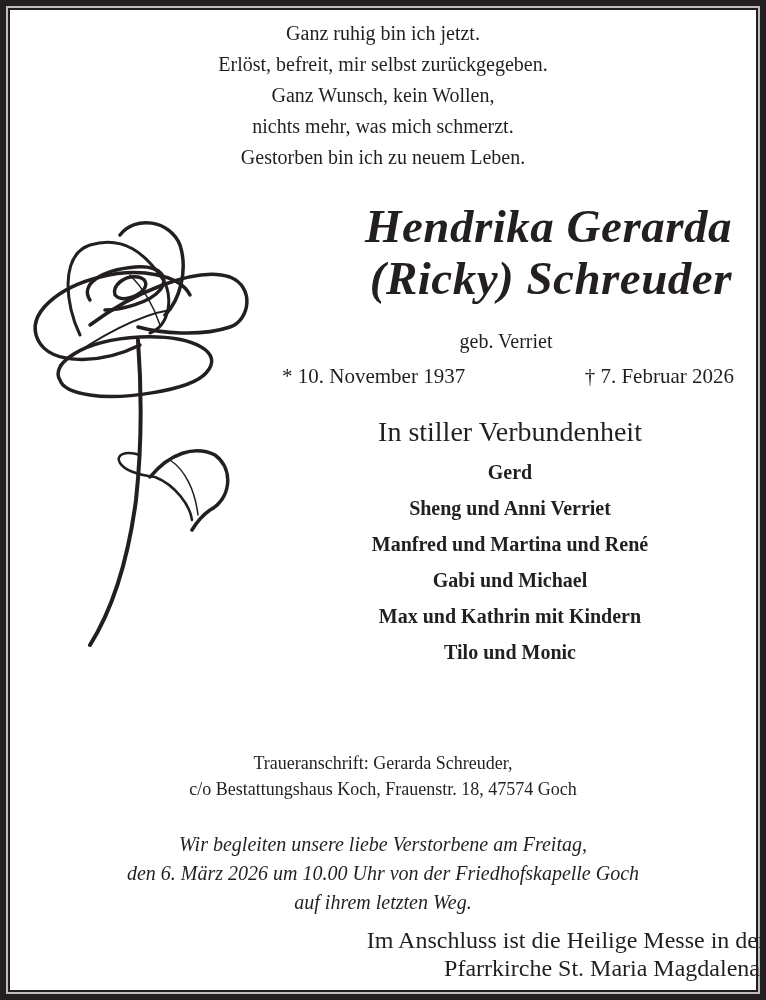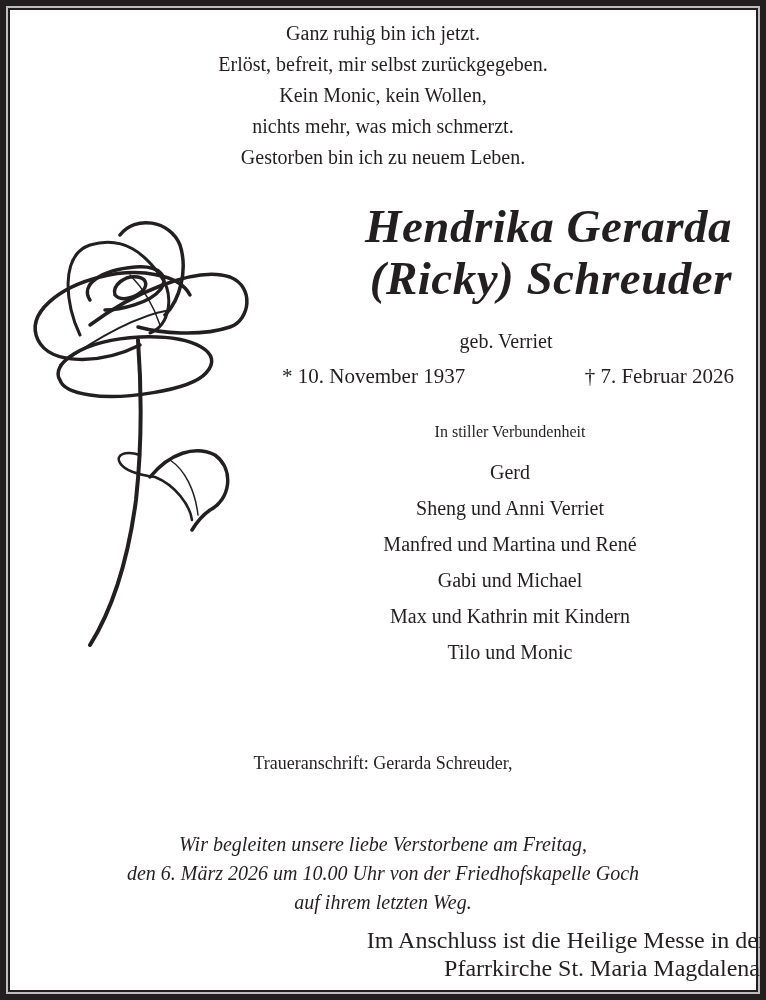--- a/index.html
+++ b/index.html
@@ -12,42 +12,42 @@
     .poem { position: absolute; left: 0; right: 0; top: 18px; text-align: center; font-size: 20px; line-height: 31px; }
     .poem div { white-space: nowrap; }
 
     .name { position: absolute; left: 280px; width: 452px; top: 200px; text-align: right; font-weight: bold; font-style: italic; font-size: 47px; line-height: 52px; letter-spacing: 0.5px; }
     .maiden { position: absolute; left: 280px; width: 452px; top: 330px; text-align: center; font-size: 20px; }
     .dates { position: absolute; left: 282px; width: 452px; top: 364px; font-size: 21px; }
     .dates .birth { position: absolute; left: 0; }
     .dates .death { position: absolute; right: 0; }
 
     .family { position: absolute; left: 320px; width: 380px; top: 418px; text-align: center; }
-    .family .intro { font-size: 16px; line-height: 27px; margin-bottom: 9px; }
-    .family .member { font-weight: normal; font-size: 20px; line-height: 36px; white-space: nowrap; }
+    .family .intro { font-size: 28px; line-height: 27px; margin-bottom: 9px; }
+    .family .member { font-weight: bold; font-size: 20px; line-height: 36px; white-space: nowrap; }
 
     .address { position: absolute; left: 0; right: 0; top: 750px; text-align: center; font-size: 18px; line-height: 26px; }
     .funeral { position: absolute; left: 0; right: 0; top: 830px; text-align: center; font-size: 20px; line-height: 29px; font-style: italic; }
     .mass { position: absolute; left: 0; right: 0; top: 926px; text-align: right; font-size: 24px; line-height: 28px; }
 
     .rose { position: absolute; left: 20px; top: 215px; width: 240px; height: 440px; }
   </style>
 </head>
 <body>
 
 <div class="frame-outer"></div>
 <div class="frame-gap"></div>
 <div class="frame-inner"></div>
 
 <div class="paper"></div>
 
 <div class="poem">
   <div>Ganz ruhig bin ich jetzt.</div>
   <div>Erlöst, befreit, mir selbst zurückgegeben.</div>
-  <div>Kein Monic, kein Wollen,</div>
+  <div>Ganz Wunsch, kein Wollen,</div>
   <div>nichts mehr, was mich schmerzt.</div>
   <div>Gestorben bin ich zu neuem Leben.</div>
 </div>
 
 <svg class="rose" viewBox="0 0 240 440" fill="none" stroke="#231f20" stroke-linecap="round" stroke-linejoin="round">
 
   <path d="M118 125 C 122 180, 122 230, 116 285 C 108 345, 92 395, 70 430" stroke-width="4"></path>
 
   <path d="M40 165 C 30 150, 60 125, 120 122 C 175 120, 205 138, 186 158 C 170 176, 100 185, 70 180 C 50 177, 42 172, 40 165 Z" stroke-width="3.5"></path>
 
@@ -87,20 +87,21 @@
   <div class="member">Gerd</div>
   <div class="member">Sheng und Anni Verriet</div>
   <div class="member">Manfred und Martina und René</div>
   <div class="member">Gabi und Michael</div>
   <div class="member">Max und Kathrin mit Kindern</div>
   <div class="member">Tilo und Monic</div>
 </div>
 
 <div class="address">
   <div>Traueranschrift: Gerarda Schreuder,</div>
+  <div>c/o Bestattungshaus Koch, Frauenstr. 18, 47574 Goch</div>
 </div>
 
 <div class="funeral">
   <div>Wir begleiten unsere liebe Verstorbene am Freitag,</div>
   <div>den 6. März 2026 um 10.00 Uhr von der Friedhofskapelle Goch</div>
   <div>auf ihrem letzten Weg.</div>
 </div>
 
 <div class="mass">
   <div>Im Anschluss ist die Heilige Messe in der</div>

